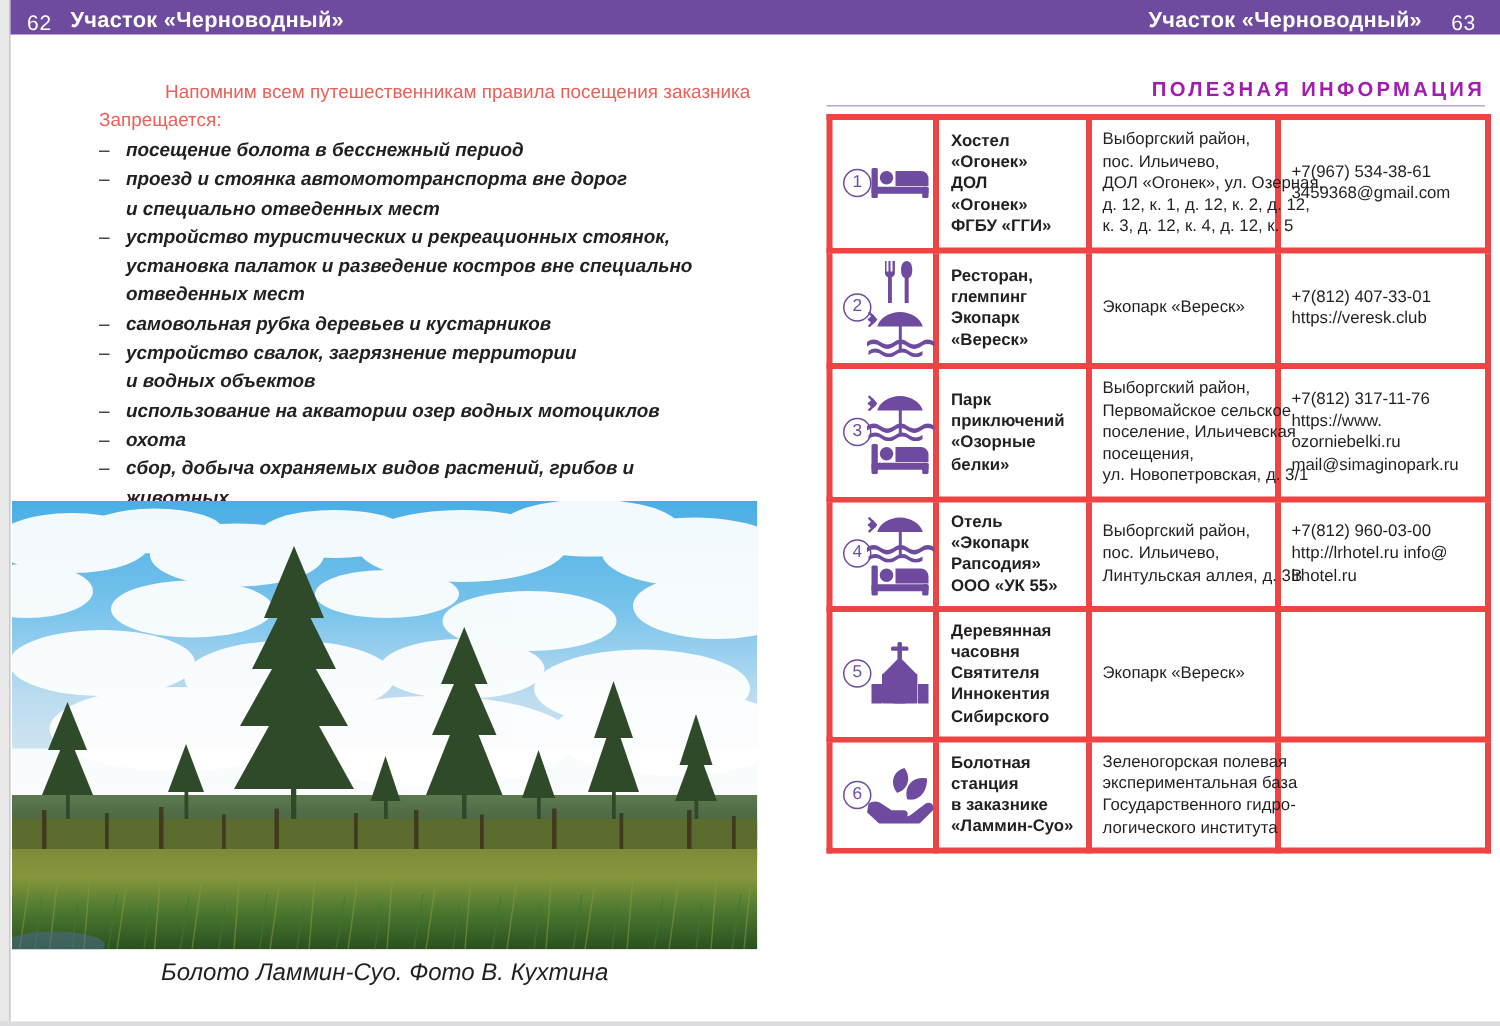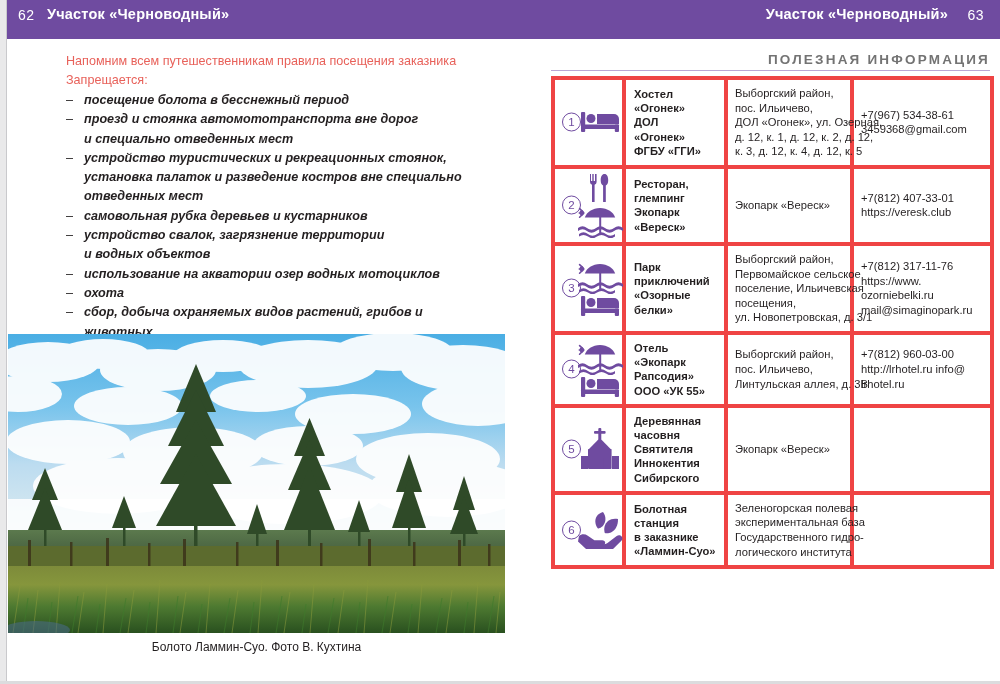--- a/index.html
+++ b/index.html
@@ -25,21 +25,21 @@
   }
   .page-edge-bottom {
     position: absolute; left: 0; bottom: 0; width: 1000px; height: 3px;
     background: #dcdcde;
   }
 
   
   .header-band {
     position: absolute;
     left: 7px; top: 0;
-    width: 993px; height: 39px;
+    width: 993px; height: 23px;
     background: #6f4ba0;
   }
   .header-band .hdr-page-left {
     position: absolute; left: 11px; top: 7px;
     color: #ffffff; font-size: 14px; letter-spacing: .5px;
   }
   .header-band .hdr-title-left {
     position: absolute; left: 40px; top: 6px;
     color: #ffffff; font-size: 14.5px; font-weight: bold; letter-spacing: .2px;
   }
@@ -56,20 +56,21 @@
   .rules {
     position: absolute;
     left: 66px; top: 52px;
     width: 420px;
   }
   .rules-lead {
     color: #e8615a;
     font-size: 12.6px;
     line-height: 19px;
     white-space: nowrap;
+    margin-left: 44px;
   }
   .rules-sub {
     color: #e8615a;
     font-size: 12.6px;
     line-height: 19px;
     margin-bottom: 1px;
   }
   .rules-list { list-style: none; }
   .rules-list li {
     position: relative;
@@ -92,31 +93,32 @@
     left: 8px; top: 334px;
     width: 497px; height: 299px;
     overflow: hidden;
   }
   .photo { position: absolute; left: 0; top: 0; width: 497px; height: 299px; }
   .photo-caption {
     position: absolute;
     left: 8px; top: 640px;
     width: 497px;
     text-align: center;
-    font-size: 12px;
+    font-size: 16px;
+    font-style: italic;
     color: #231f20;
   }
 
   
   .info-title {
     position: absolute;
     left: 551px; top: 52px;
     width: 439px;
     text-align: right;
-    color: #737373;
+    color: #a21caf;
     font-size: 13.5px;
     font-weight: bold;
     letter-spacing: 2.2px;
   }
   .info-title-rule {
     position: absolute;
     left: 551px; top: 70px;
     width: 439px; height: 1px;
     background: #b9a7d4;
   }

